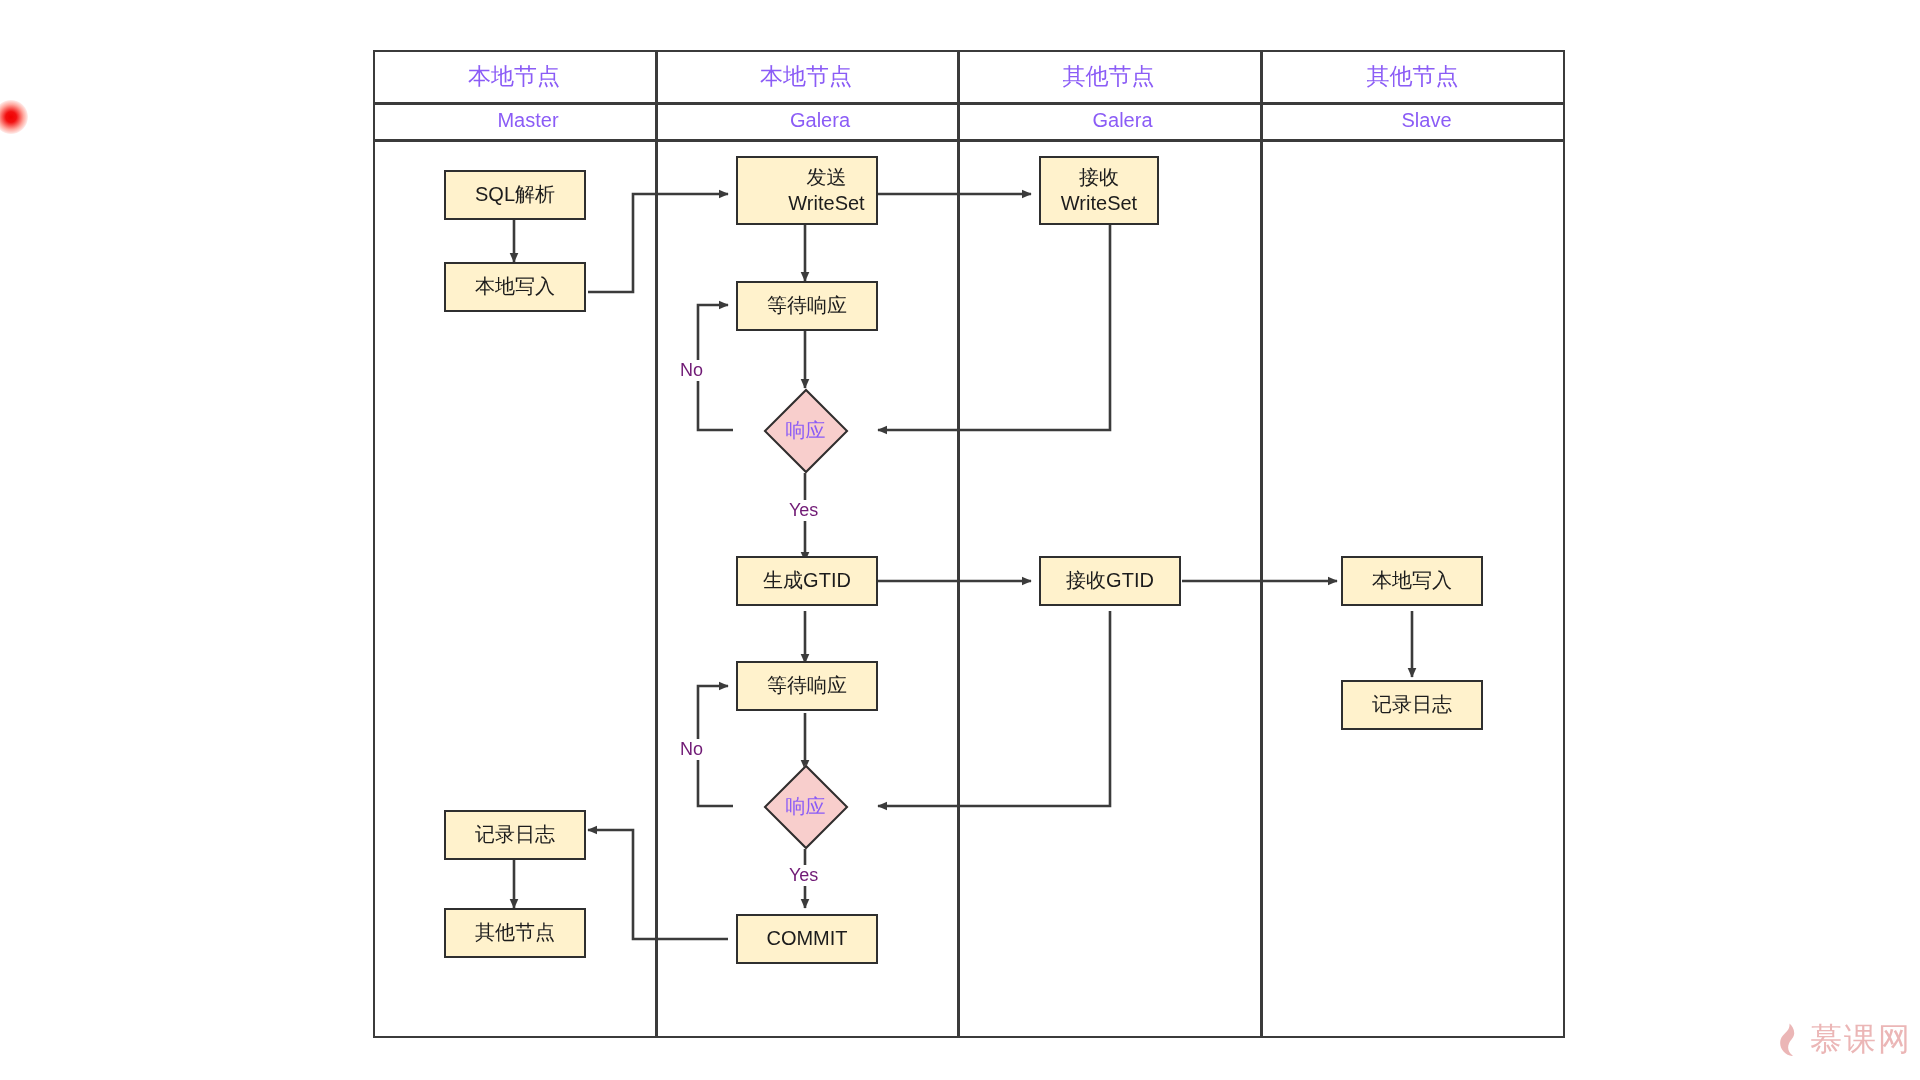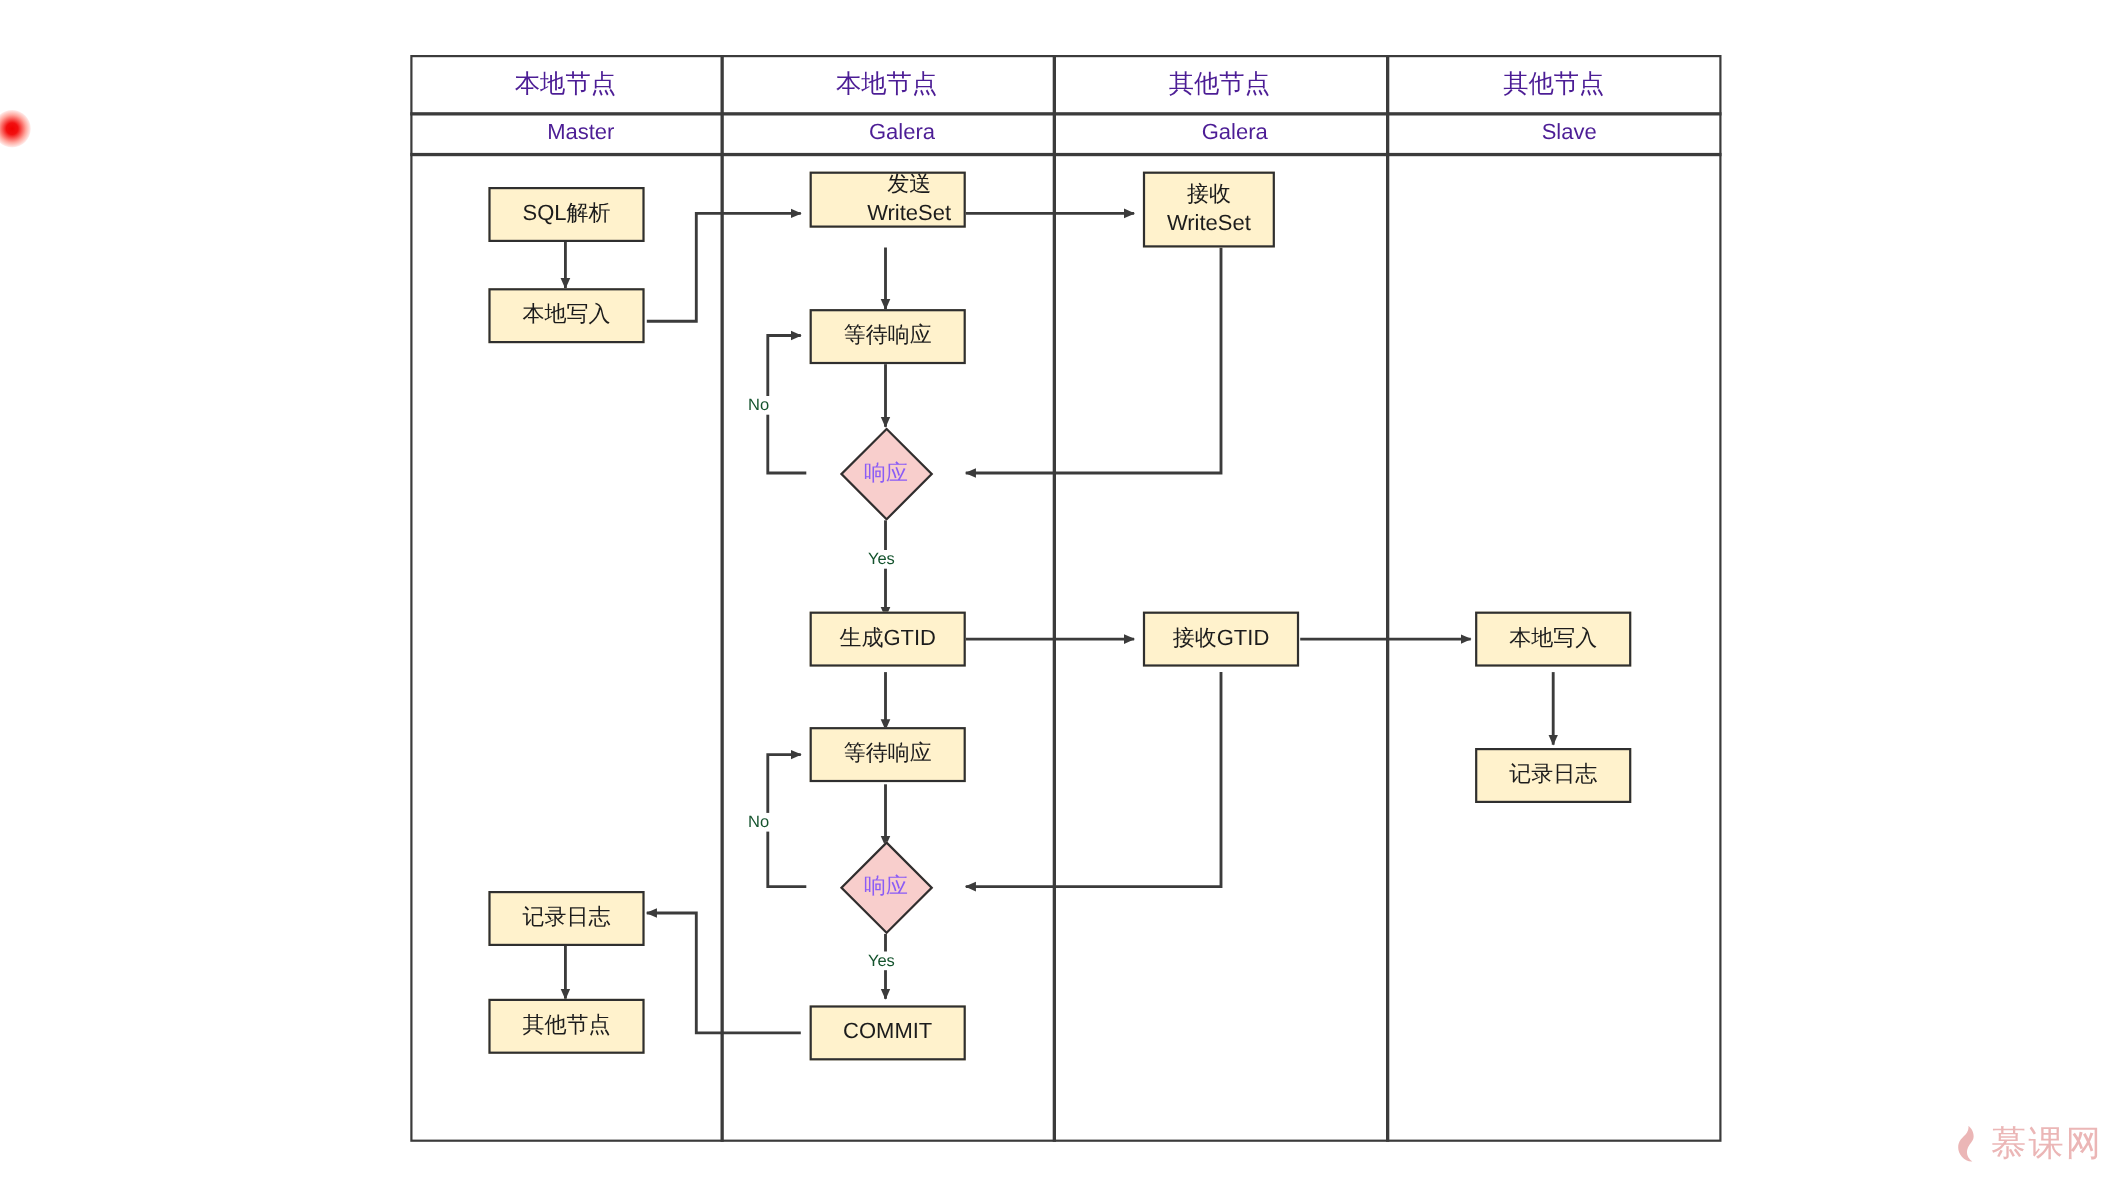--- a/index.html
+++ b/index.html
@@ -8,39 +8,39 @@
 
   #canvas{position:absolute;left:0;top:0;width:1920px;height:1080px;}
 
   svg#wires{position:absolute;left:0;top:0;width:1920px;height:1080px;
             pointer-events:none;}
 
   
   .lane-frame{position:absolute;border:2.5px solid #3b3b3b;box-sizing:border-box;}
   .lane-hdr{position:absolute;box-sizing:border-box;
             display:flex;align-items:center;justify-content:center;
-            color:#4c1d95;}
+            color:#8b5cf6;}
   .lane-hdr.top{font-size:23px;}
   .lane-hdr.sub{font-size:20px;padding-left:28px;}
   .hline{position:absolute;background:#3b3b3b;height:2.5px;}
   .vline{position:absolute;background:#3b3b3b;width:2.5px;}
 
   
   .node{position:absolute;box-sizing:border-box;
         display:flex;align-items:center;justify-content:center;
         text-align:center;line-height:1.28;}
   .node.proc{background:#fff2cc;border:2.5px solid #2f2f2f;
              color:#1c1c1c;font-size:20px;}
   .node.dec-wrap{background:transparent;border:none;}
   .dec-shape{position:absolute;left:0;top:0;width:100%;height:100%;
              background:#f8cecc;border:2.5px solid #2f2f2f;
              transform:rotate(45deg);box-sizing:border-box;}
   .dec-label{position:relative;z-index:2;font-size:20px;color:#8b5cf6;}
 
-  .edge-label{position:absolute;font-size:15px;color:#14532d;
+  .edge-label{position:absolute;font-size:18px;color:#701a75;
               background:#ffffff;padding:0 3px;white-space:nowrap;}
 
   
   #watermark{position:absolute;display:flex;align-items:center;gap:9px;
              opacity:.62;}
   #watermark .wm-text{font-size:32px;color:#e08b8b;letter-spacing:2px;
                       font-family:Liberation Serif, serif;}
   #watermark .wm-flame{width:26px;height:34px;}
 
   #reddot{position:absolute;width:34px;height:34px;border-radius:50%;
@@ -117,21 +117,21 @@
 
       <path d="M514,860 L514,908" marker-end="url(#ah)"></path>
     </g>
   </svg>
 
   <div class="node proc" style="left:444px;top:170px;width:142px;height:50px;">SQL解析</div>
   <div class="node proc" style="left:444px;top:262px;width:142px;height:50px;">本地写入</div>
   <div class="node proc" style="left:444px;top:810px;width:142px;height:50px;">记录日志</div>
   <div class="node proc" style="left:444px;top:908px;width:142px;height:50px;">其他节点</div>
 
-  <div class="node proc" style="left:736px;top:156px;width:142px;height:51px;white-space:pre-line;padding-left:39px;">发送
+  <div class="node proc" style="left:736px;top:156px;width:142px;height:69px;white-space:pre-line;padding-left:39px;">发送
 WriteSet</div>
   <div class="node proc" style="left:736px;top:281px;width:142px;height:50px;">等待响应</div>
 
   <div class="node dec-wrap" style="left:733px;top:388px;width:145px;height:85px;">
     <div class="dec-shape" style="width:60px;height:60px;left:42.5px;top:12.5px;"></div>
     <span class="dec-label">响应</span>
   </div>
 
   <div class="node proc" style="left:736px;top:556px;width:142px;height:50px;">生成GTID</div>
   <div class="node proc" style="left:736px;top:661px;width:142px;height:50px;">等待响应</div>

